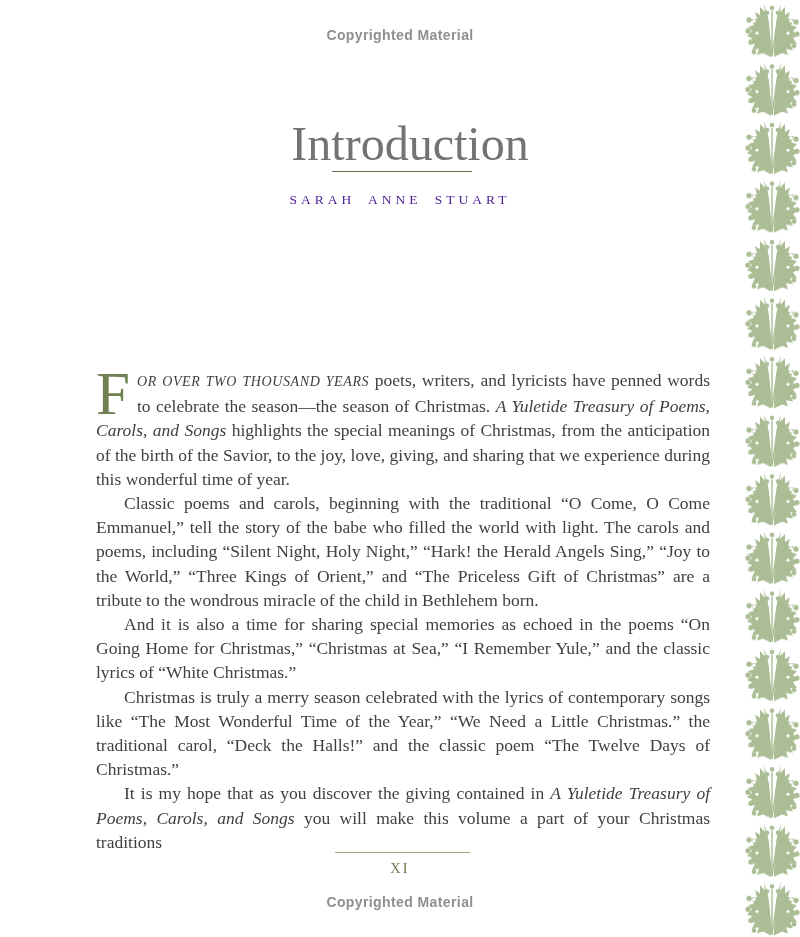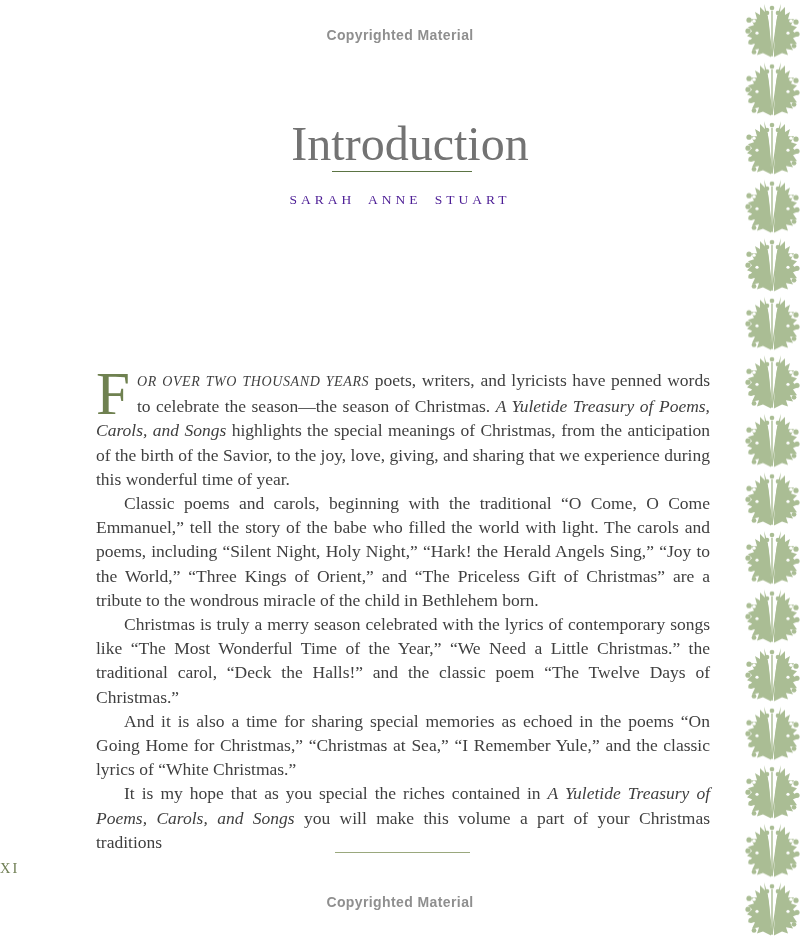--- a/index.html
+++ b/index.html
@@ -55,21 +55,21 @@
     letter-spacing:0.6px;
     font-style:italic;
   }
   .italic{font-style:italic;}
   .footer-rule{
     position:absolute;top:852px;left:335px;width:135px;
     border:none;border-top:1.5px solid #9aa87d;margin:0;
   }
   .folio{
     position:absolute;top:860px;left:0;width:800px;
-    text-align:left;
+    text-align:center;
     font-size:14.5px;letter-spacing:2px;
     color:#6f7e53;
   }
   .holly-border{
     position:absolute;top:0;right:0;width:55px;height:937px;
   }
 </style>
 </head>
 <body>
 
@@ -79,23 +79,23 @@
 
   <h1 class="page-title">Introduction</h1>
 
   <hr class="title-rule">
 
   <div class="author">SARAH ANNE STUART</div>
 
   <div class="body-text">
       <p class="para first"><span class="dropcap">F</span><span class="smallcaps">or over two thousand years</span><span class="normal"> poets, writers, and lyricists have penned words to celebrate the season—the season of Christmas. </span><span class="italic">A Yuletide Treasury of Poems, Carols, and Songs</span><span class="normal"> highlights the special meanings of Christmas, from the anticipation of the birth of the Savior, to the joy, love, giving, and sharing that we experience during this wonderful time of year.</span></p>
       <p class="para"><span class="normal">Classic poems and carols, beginning with the traditional “O Come, O Come Emmanuel,” tell the story of the babe who filled the world with light. The carols and poems, including “Silent Night, Holy Night,” “Hark! the Herald Angels Sing,” “Joy to the World,” “Three Kings of Orient,” and “The Priceless Gift of Christmas” are a tribute to the wondrous miracle of the child in Bethlehem born.</span></p>
+      <p class="para"><span class="normal">And it is also a time for sharing special memories as echoed in the poems “On Going Home for Christmas,” “Christmas at Sea,” “I Remember Yule,” and the classic lyrics of “White Christmas.”</span></p>
       <p class="para"><span class="normal">Christmas is truly a merry season celebrated with the lyrics of contemporary songs like “The Most Wonderful Time of the Year,” “We Need a Little Christmas.” the traditional carol, “Deck the Halls!” and the classic poem “The Twelve Days of Christmas.”</span></p>
-      <p class="para"><span class="normal">And it is also a time for sharing special memories as echoed in the poems “On Going Home for Christmas,” “Christmas at Sea,” “I Remember Yule,” and the classic lyrics of “White Christmas.”</span></p>
-      <p class="para"><span class="normal">It is my hope that as you special the riches contained in </span><span class="italic">A Yuletide Treasury of Poems, Carols, and Songs</span><span class="normal"> you will make this volume a part of your Christmas traditions</span></p>
+      <p class="para"><span class="normal">It is my hope that as you discover the giving contained in </span><span class="italic">A Yuletide Treasury of Poems, Carols, and Songs</span><span class="normal"> you will make this volume a part of your Christmas traditions</span></p>
     </div>
 
   <hr class="footer-rule">
 
   <div class="folio">XI</div>
 
   <div class="notice notice-bottom">Copyrighted Material</div>
 
   <div class="holly-border">
     <svg width="55" height="937" viewBox="0 0 55 937" xmlns="http://www.w3.org/2000/svg" aria-hidden="true">

